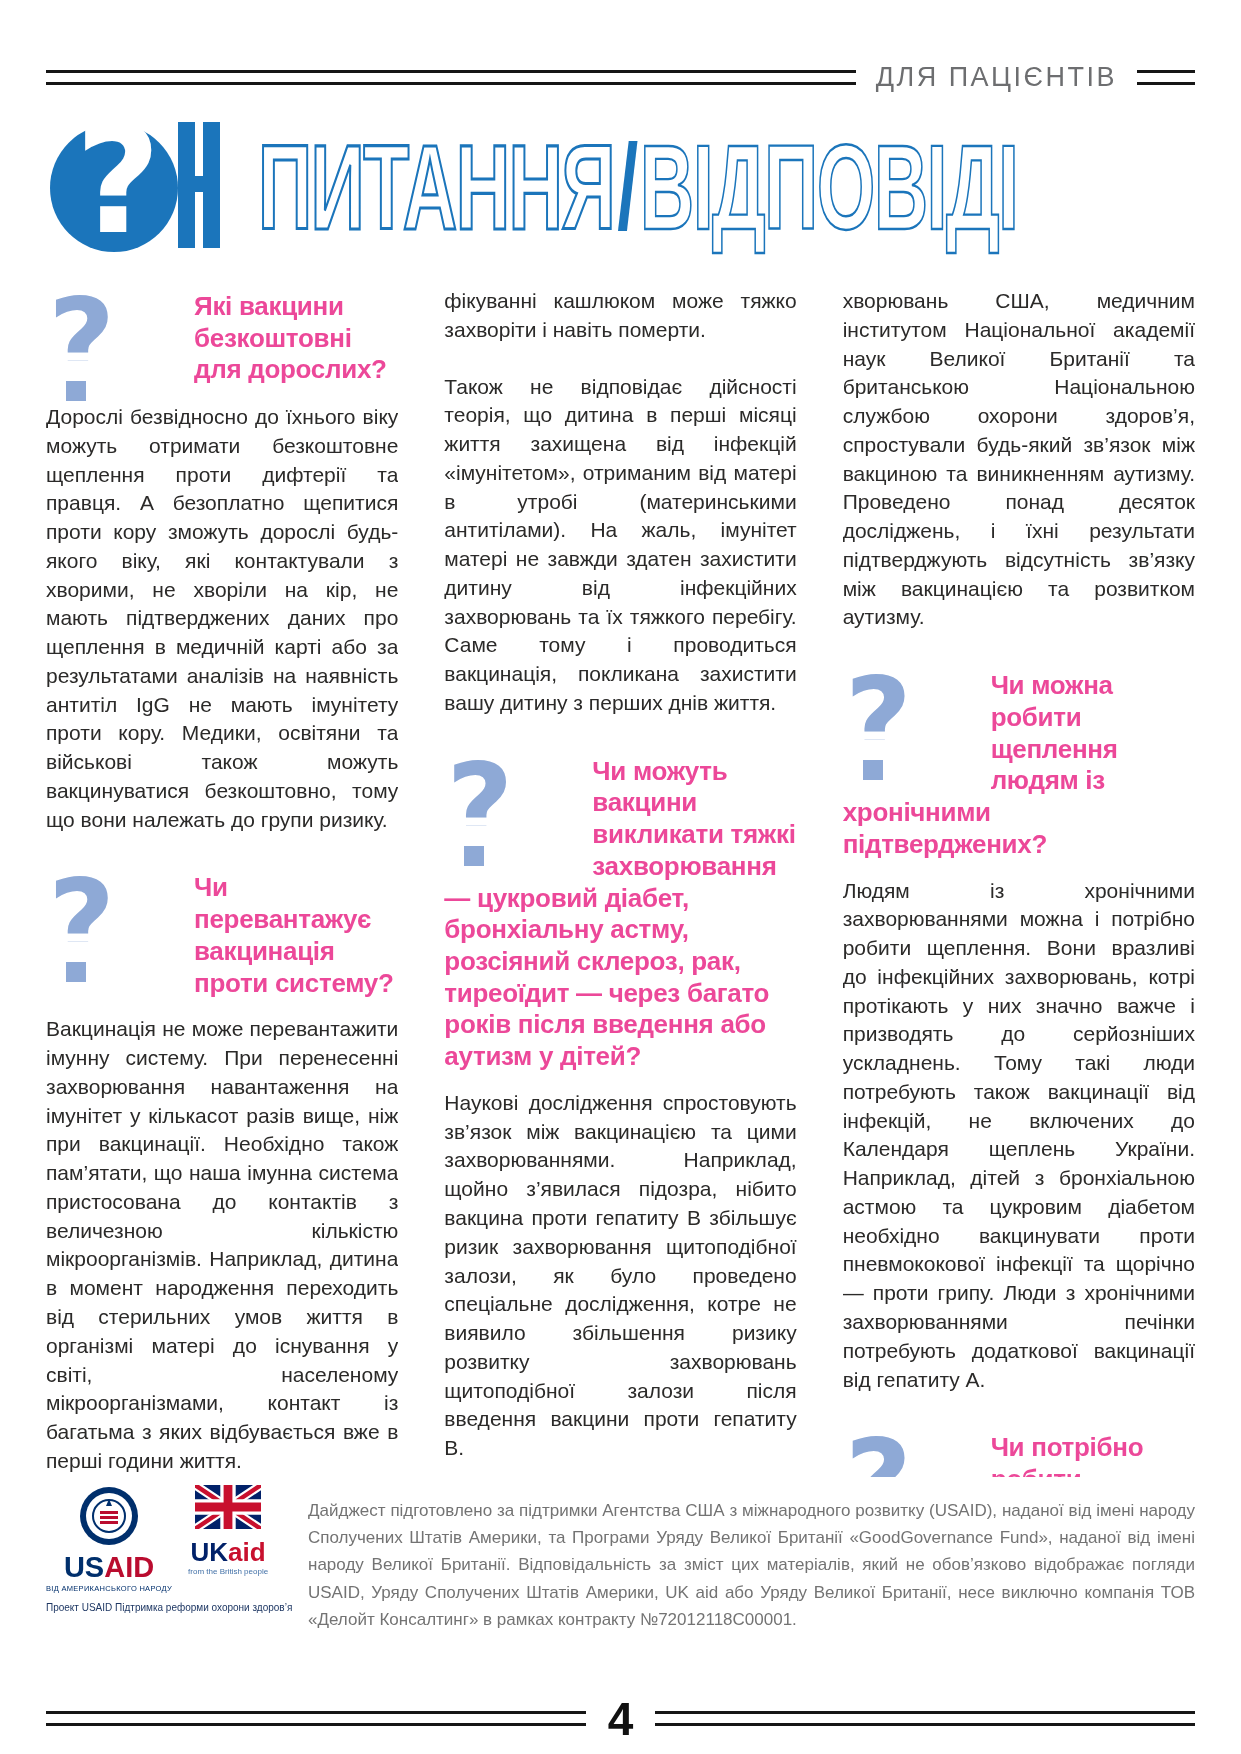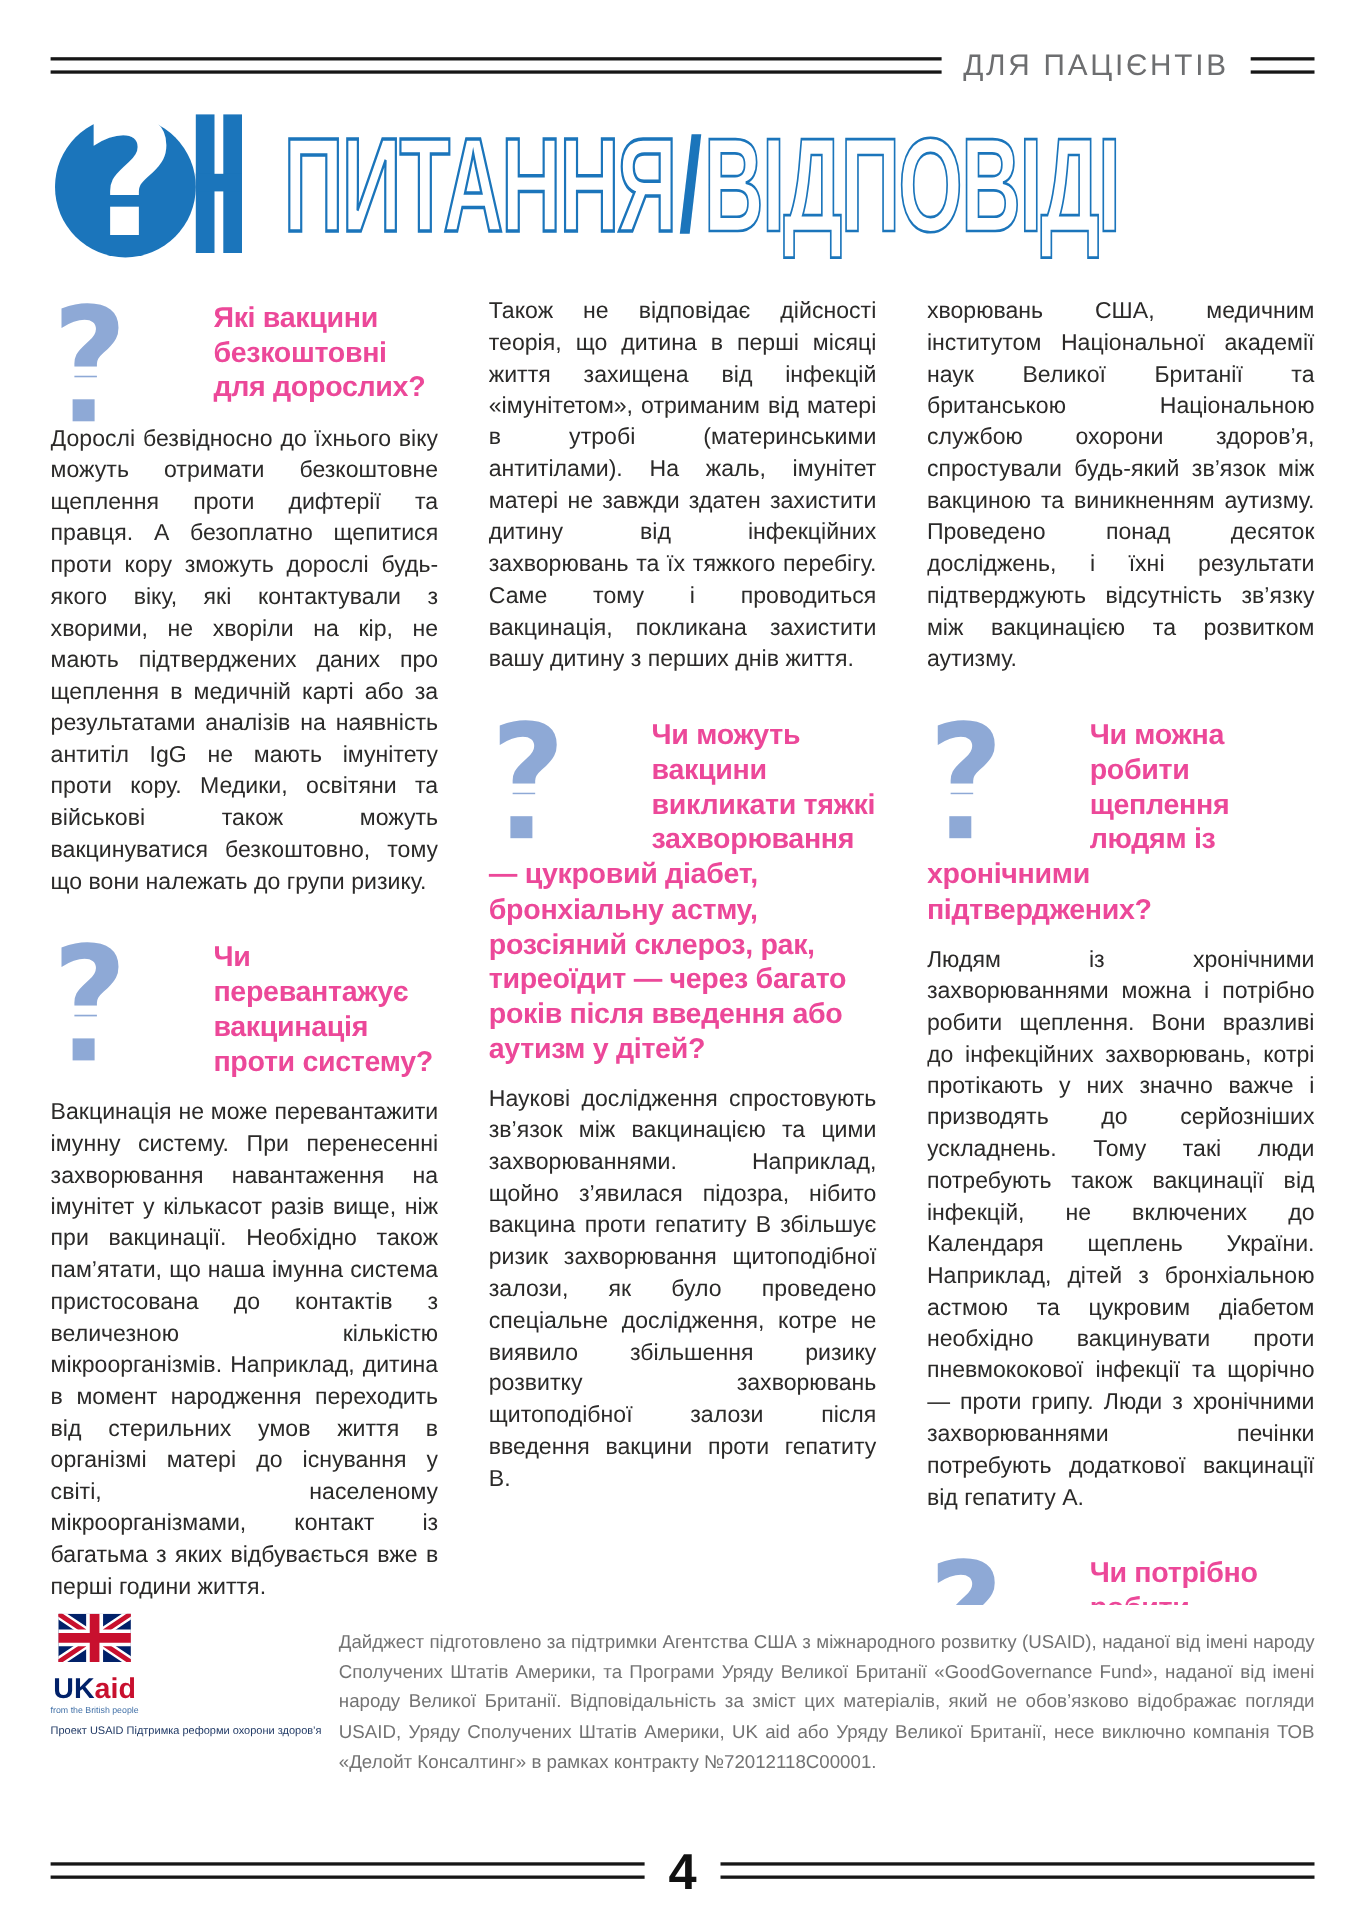--- a/index.html
+++ b/index.html
@@ -1,19 +1,19 @@
 <!DOCTYPE html>
 <html lang="uk"><head>
 <meta charset="utf-8">
 <style>
   html,body{margin:0;padding:0;background:#e8e8e8;}
   .page{
     width:1241px;height:1754px;background:#ffffff;margin:0 auto;
     font-family:"Liberation Sans",sans-serif;color:#2b2a29;
-    box-sizing:border-box;padding:38px 46px 0;position:relative;overflow:hidden;
+    box-sizing:border-box;padding:56px 46px 0;position:relative;overflow:hidden;
   }
   
   .kicker-row{display:flex;align-items:center;gap:20px;margin-top:6px;}
   .drule{height:9px;border-top:3px solid #161616;border-bottom:3px solid #161616;}
   .drule-left{flex:1;}
   .drule-right{width:58px;}
   .kicker{font-size:27px;color:#6d6e70;letter-spacing:2.5px;white-space:nowrap;font-weight:500;}
   
   .title-row{display:flex;align-items:center;margin-top:18px;height:152px;}
   .qa-logo{flex-shrink:0;}
@@ -99,20 +99,21 @@
           <span class="mask"></span>
           <span class="dot"></span>
         </div>
         <div class="qhead">Чи перевантажує вакцинація проти систему?</div>
       </div>
       <p class="body">Вакцинація не може перевантажити імунну систему. При перенесенні захворювання навантаження на імунітет у кількасот разів вище, ніж при вакцинації. Необхідно також пам’ятати, що наша імунна система пристосована до контактів з величезною кількістю мікроорганізмів. Наприклад, дитина в момент народження переходить від стерильних умов життя в організмі матері до існування у світі, населеному мікроорганізмами, контакт із багатьма з яких відбувається вже в перші години життя.</p>
 
     </div>
 
     <div class="col">
+      <p class="body">фікуванні кашлюком може тяжко захворіти і навіть померти.</p>
       <p class="body">Також не відповідає дійсності теорія, що дитина в перші місяці життя захищена від інфекцій «імунітетом», отриманим від матері в утробі (материнськими антитілами). На жаль, імунітет матері не завжди здатен захистити дитину від інфекційних захворювань та їх тяжкого перебігу. Саме тому і проводиться вакцинація, покликана захистити вашу дитину з перших днів життя.</p>
 
       <div class="qblock">
         <div class="qicon">
           <span class="glyph">?</span>
           <span class="mask"></span>
           <span class="dot"></span>
         </div>
         <div class="qhead">Чи можуть вакцини викликати тяжкі захворювання — цукровий діабет, бронхіальну астму, розсіяний склероз, рак, тиреоїдит — через багато років після введення або аутизм у дітей?</div>
       </div>
@@ -141,20 +142,35 @@
         <div class="qhead">Чи потрібно робити щеплення людям, які живуть з ВІЛ?</div>
       </div>
 
     </div>
 
   </div>
 
   <div class="footer">
     <div class="logos">
       <div class="logo-row">
+        <div class="usaid-block">
+          <svg width="62" height="62" viewBox="0 0 62 62" aria-hidden="true">
+            <circle cx="31" cy="31" r="29" fill="#002f6c"></circle>
+            <circle cx="31" cy="31" r="23" fill="#ffffff"></circle>
+            <circle cx="31" cy="31" r="16" fill="none" stroke="#002f6c" stroke-width="2"></circle>
+            <rect x="22" y="26" width="18" height="3" fill="#ba0c2f"></rect>
+            <rect x="22" y="31" width="18" height="3" fill="#ba0c2f"></rect>
+            <rect x="22" y="36" width="18" height="3" fill="#ba0c2f"></rect>
+            <path d="M31 14 l3 7 h-6 z" fill="#002f6c"></path>
+          </svg>
+          <div class="usaid-wordmark">
+            <span class="us-blue">US</span><span class="aid-red">AID</span>
+          </div>
+          <div class="usaid-tagline">ВІД АМЕРИКАНСЬКОГО НАРОДУ</div>
+        </div>
         <div class="ukaid-block">
           <svg width="66" height="44" viewBox="0 0 60 40" aria-hidden="true">
             <rect width="60" height="40" fill="#012169"></rect>
             <path d="M0,0 L60,40 M60,0 L0,40" stroke="#ffffff" stroke-width="8"></path>
             <path d="M0,0 L60,40 M60,0 L0,40" stroke="#C8102E" stroke-width="4"></path>
             <path d="M30,0 V40 M0,20 H60" stroke="#ffffff" stroke-width="14"></path>
             <path d="M30,0 V40 M0,20 H60" stroke="#C8102E" stroke-width="8"></path>
           </svg>
           <div class="ukaid-wordmark">
             <span class="uk-navy">UK</span><span class="ukaid-red">aid</span>

